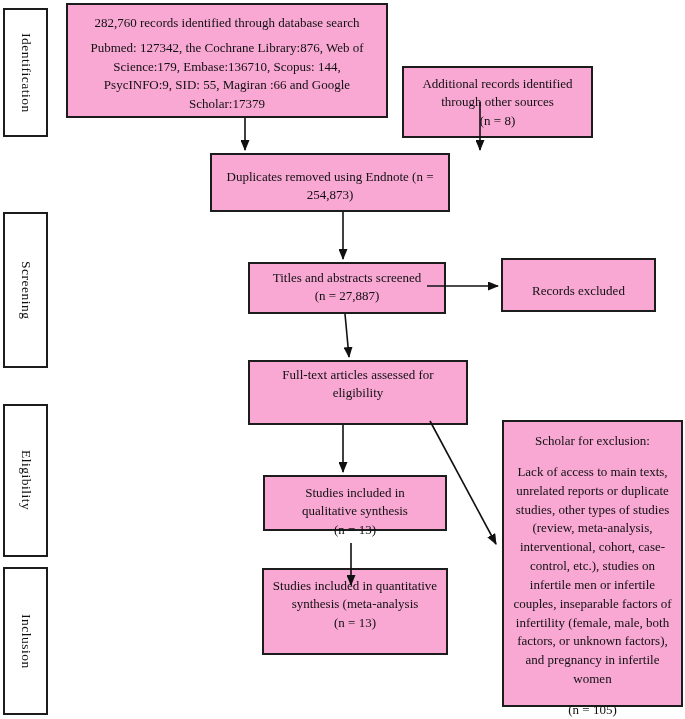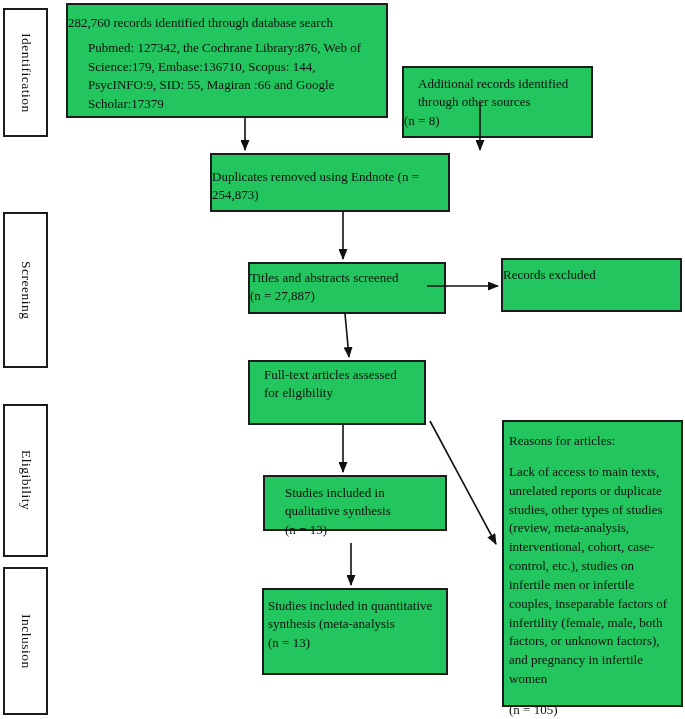--- a/index.html
+++ b/index.html
@@ -8,22 +8,22 @@
     width:685px;height:719px;
     background:#ffffff;
     font-family:"Liberation Serif","DejaVu Serif",serif;
     color:#101010;
     overflow:hidden;
   }
   .box{
     position:absolute;
     box-sizing:border-box;
     border:2px solid #1c1c1c;
-    background:#22c55e;
-    text-align:left;
+    background:#f9a8d4;
+    text-align:center;
     font-size:13px;
     line-height:1.42;
   }
   .stage{
     position:absolute;
     box-sizing:border-box;
     left:3px;width:45px;
     border:2px solid #1c1c1c;
     background:#ffffff;
     display:flex;align-items:center;justify-content:center;
@@ -72,40 +72,40 @@
 
   <div class="box" style="left:210px;top:153px;width:240px;height:59px;padding-top:13px;border-width:2.5px;">
     <div>Duplicates removed using Endnote (n = 254,873)</div>
   </div>
 
   <div class="box" style="left:248px;top:262px;width:198px;height:52px;padding-top:5px;">
     <div>Titles and abstracts screened</div>
     <div>(n = 27,887)</div>
   </div>
 
-  <div class="box" style="left:501px;top:258px;width:181px;height:54px;padding-top:6px;">
+  <div class="box" style="left:501px;top:258px;width:155px;height:54px;padding-top:22px;">
     <div>Records excluded</div>
   </div>
 
-  <div class="box" style="left:248px;top:360px;width:178px;height:65px;padding:4px 14px 0;">
+  <div class="box" style="left:248px;top:360px;width:220px;height:65px;padding:4px 14px 0;">
     <div>Full-text articles assessed for eligibility</div>
   </div>
 
   <div class="box" style="left:263px;top:475px;width:184px;height:56px;padding:7px 20px 0;">
     <div>Studies included in qualitative synthesis</div>
     <div>(n = 13)</div>
   </div>
 
-  <div class="box" style="left:262px;top:588px;width:186px;height:87px;padding:7px 4px 0;">
+  <div class="box" style="left:262px;top:568px;width:186px;height:87px;padding:7px 4px 0;">
     <div>Studies included in quantitative synthesis (meta-analysis</div>
     <div>(n = 13)</div>
   </div>
 
   <div class="box" style="left:502px;top:420px;width:181px;height:287px;padding:10px 5px 0;line-height:1.45;">
-    <div>Reasons for articles:</div>
+    <div>Scholar for exclusion:</div>
     <div class="gap-md"></div>
     <div>Lack of access to main texts, unrelated reports or duplicate studies, other types of studies (review, meta-analysis, interventional, cohort, case-control, etc.), studies on infertile men or infertile couples, inseparable factors of infertility (female, male, both factors, or unknown factors), and pregnancy in infertile women</div>
     <div class="gap-md"></div>
     <div>(n = 105)</div>
   </div>
 
   <svg class="arrows" width="685" height="719" viewBox="0 0 685 719">
     <defs>
       <marker id="ah" markerUnits="userSpaceOnUse" markerWidth="11" markerHeight="9" refX="10" refY="4.5" orient="auto">
         <path d="M0,0 L11,4.5 L0,9 Z" fill="#101010"></path>

